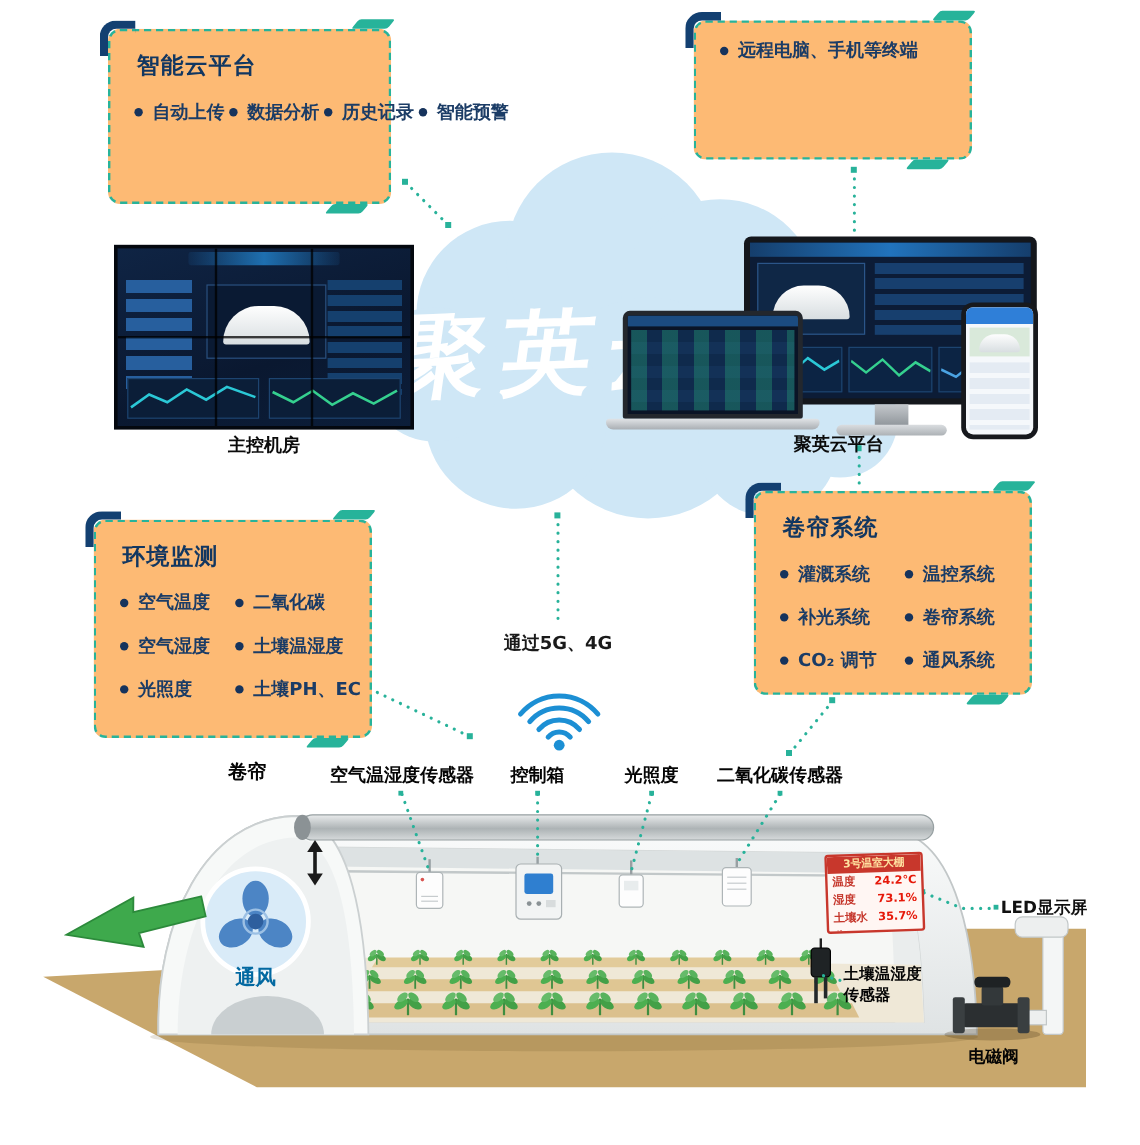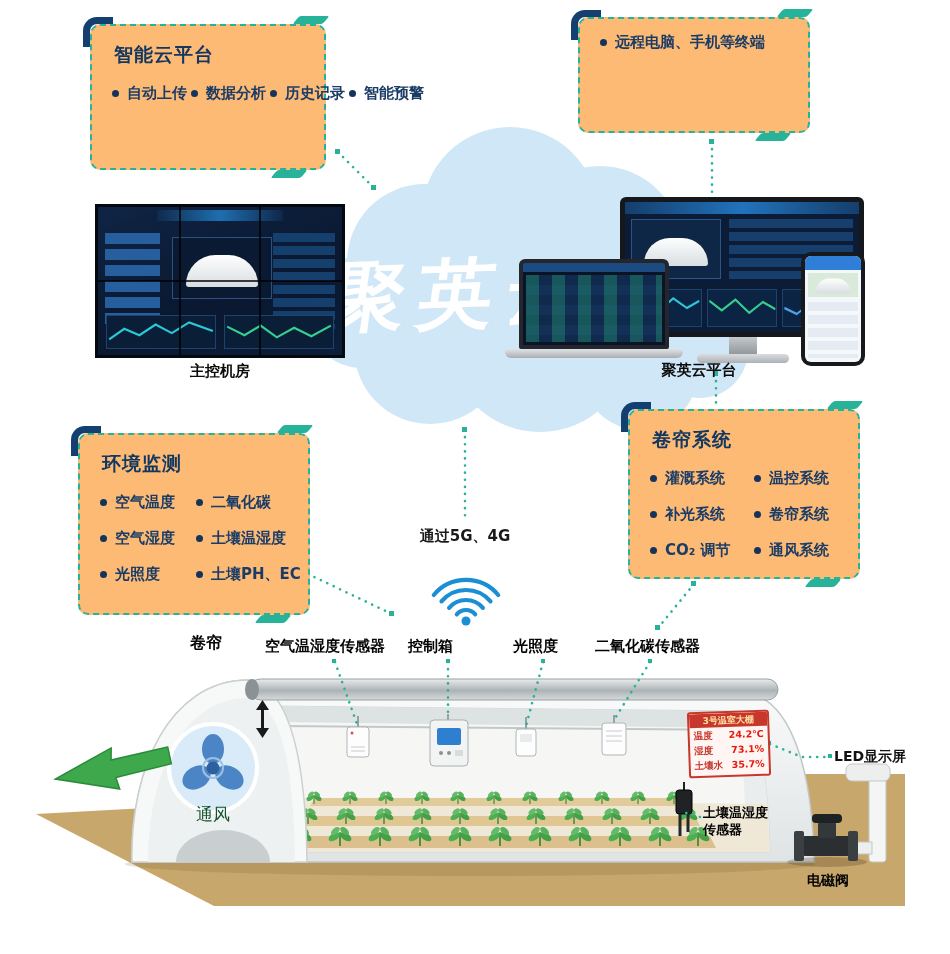--- a/index.html
+++ b/index.html
@@ -57,30 +57,30 @@
 .lbody{position:absolute;inset:12px 3px 3px 3px;background:repeating-linear-gradient(90deg,rgba(46,201,130,.28) 0 13px,rgba(0,0,0,0) 13px 26px),repeating-linear-gradient(180deg,#0F2A4C 0 10px,#133157 10px 20px)}
 .lbase{position:absolute;left:505px;top:349px;width:178px;height:9px;background:linear-gradient(#E0E3E6,#A9AEB3);border-radius:4px 4px 8px 8px;z-index:3}
 .phone{position:absolute;left:801px;top:252px;width:64px;height:114px;background:#17191D;border-radius:10px;padding:4px;z-index:4}
 .pscreen{position:relative;width:100%;height:100%;background:#F5F8FB;border-radius:6px;overflow:hidden}
 .pheader{height:14px;background:#2F7FD8}
 .ppic{height:24px;margin:3px;background:#D9E9DA;position:relative}
 .ppic .tun{width:34px;height:15px;border-radius:20px 20px 3px 3px}
 .prows{position:absolute;left:3px;right:3px;top:46px;bottom:4px;background:repeating-linear-gradient(180deg,#E4EBF3 0 9px,rgba(0,0,0,0) 9px 13px)}
 
 
-.gh-label{position:absolute;z-index:4;font-weight:700;color:#050505;font-size:15px;white-space:nowrap}
+.gh-label{position:absolute;z-index:4;font-weight:700;color:#050505;font-size:15px;text-align:center;white-space:nowrap}
 .lbl-roller{left:190px;top:633px;font-size:16px}
 .lbl-air{left:265px;top:637px;width:140px}
 .lbl-ctrl{left:408px;top:637px;width:80px}
 .lbl-light{left:513px;top:637px;width:60px}
 .lbl-co2{left:595px;top:637px;width:110px}
 .lbl-led{left:834px;top:748px;font-size:14px;font-weight:700;color:#111}
 .lbl-soil{left:703px;top:805px;font-size:13px;line-height:1.3;white-space:pre-line;text-align:left}
 .lbl-valve{left:807px;top:872px;font-size:14px}
-.lbl-vent{left:196px;top:803px;font-size:17px;font-weight:400;color:#14532d}
+.lbl-vent{left:196px;top:803px;font-size:17px;font-weight:700;color:#0369a1}
 .cap-net{left:405px;top:527px;width:120px;font-weight:600;color:#1A1A1A}
 .cap-wall{left:160px;top:362px;width:120px}
 .cap-devices{left:629px;top:361px;width:140px}
 
 
 .led{position:absolute;left:688px;top:711px;width:82px;height:66px;z-index:3;background:#FFF6F3;border:2px solid #C8372C;border-radius:3px;transform:rotate(-2deg);overflow:hidden}
 .led-title{background:#C8372C;color:#FFE2A0;font-size:9px;font-weight:700;text-align:center;line-height:14px}
 .led-row{display:flex;justify-content:space-between;padding:0 4px;font-size:9.5px;line-height:15px;color:#C5362B;font-weight:700}
 .led-row b{color:#E6190A}
 </style>

